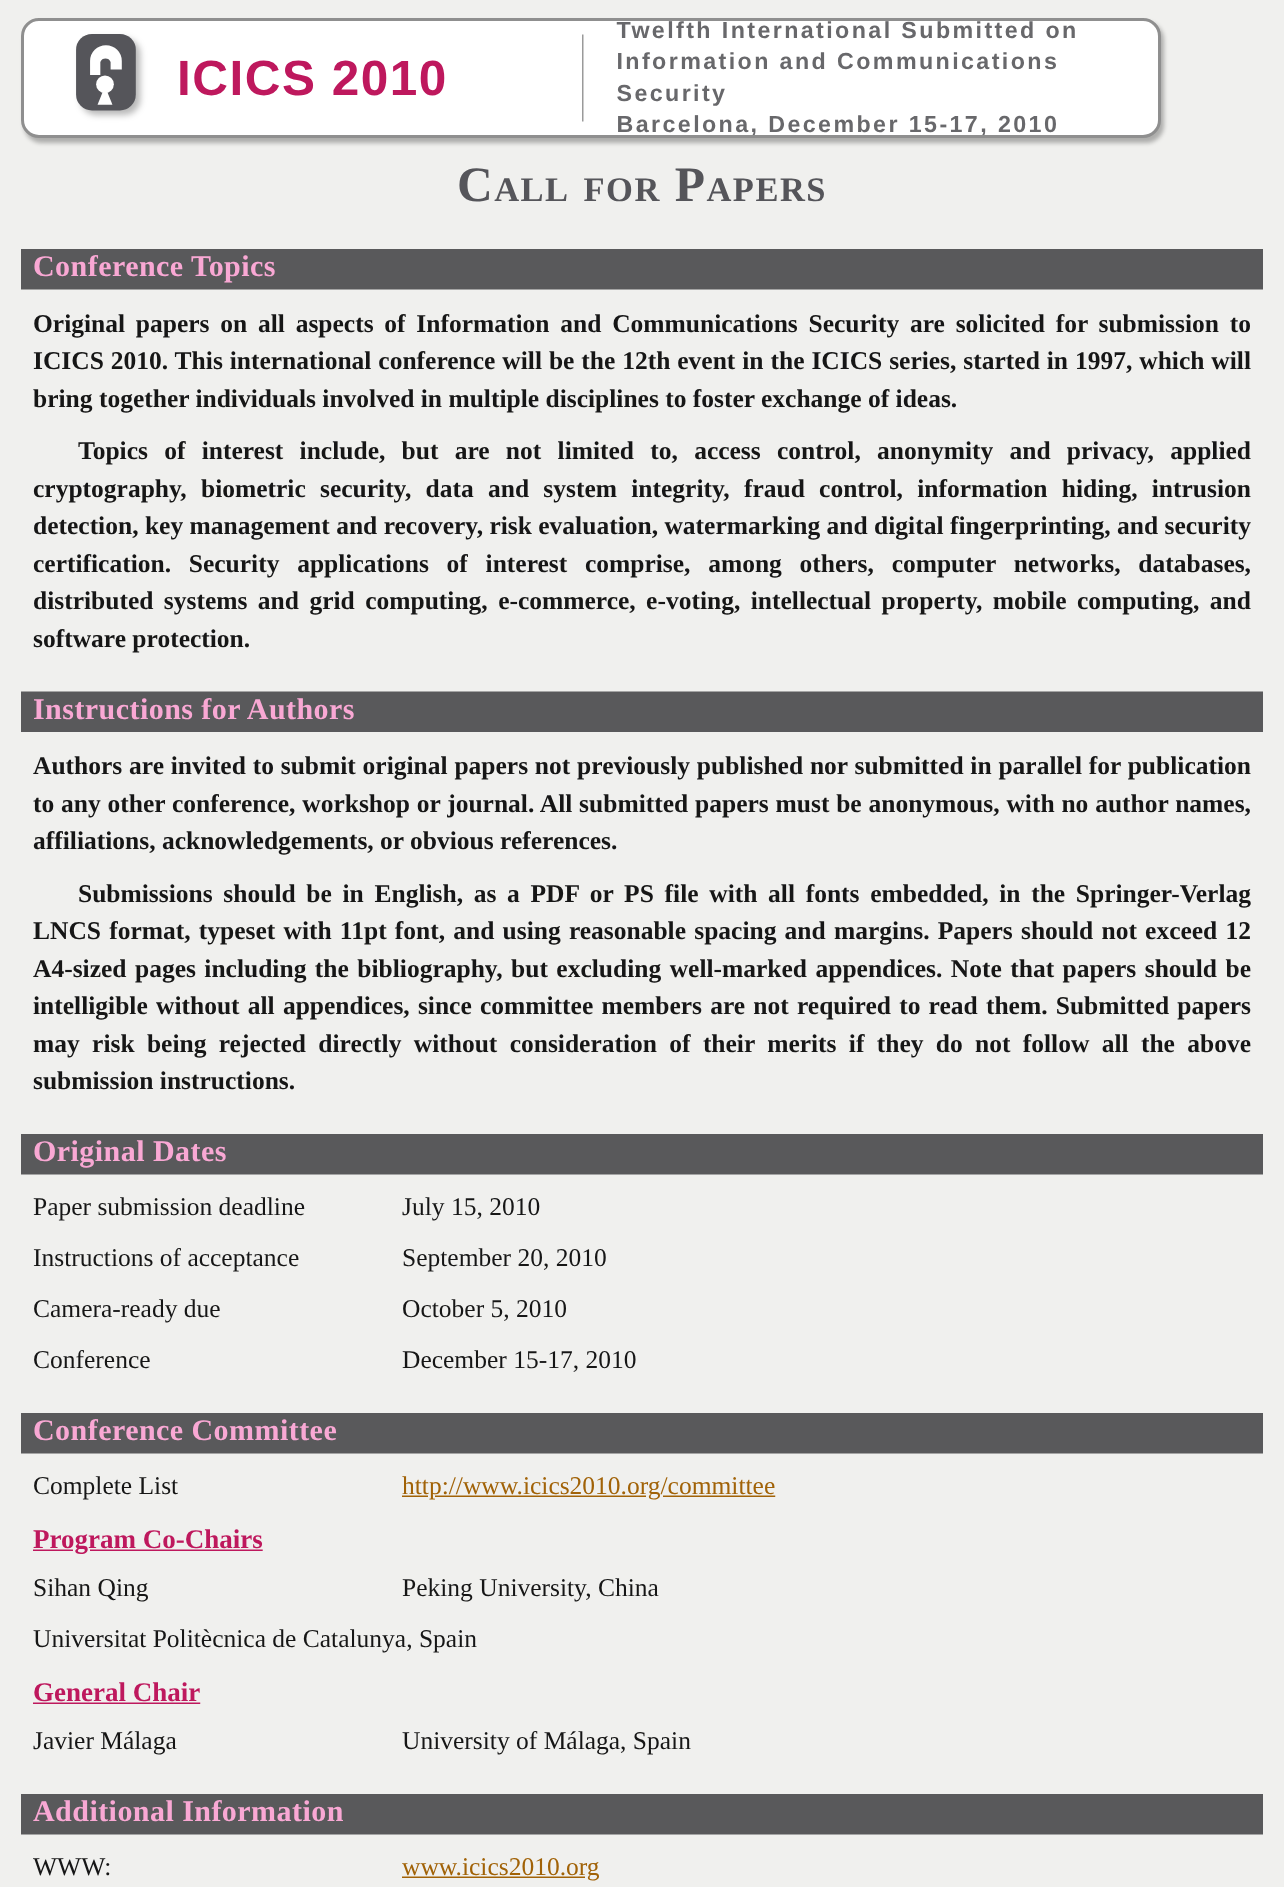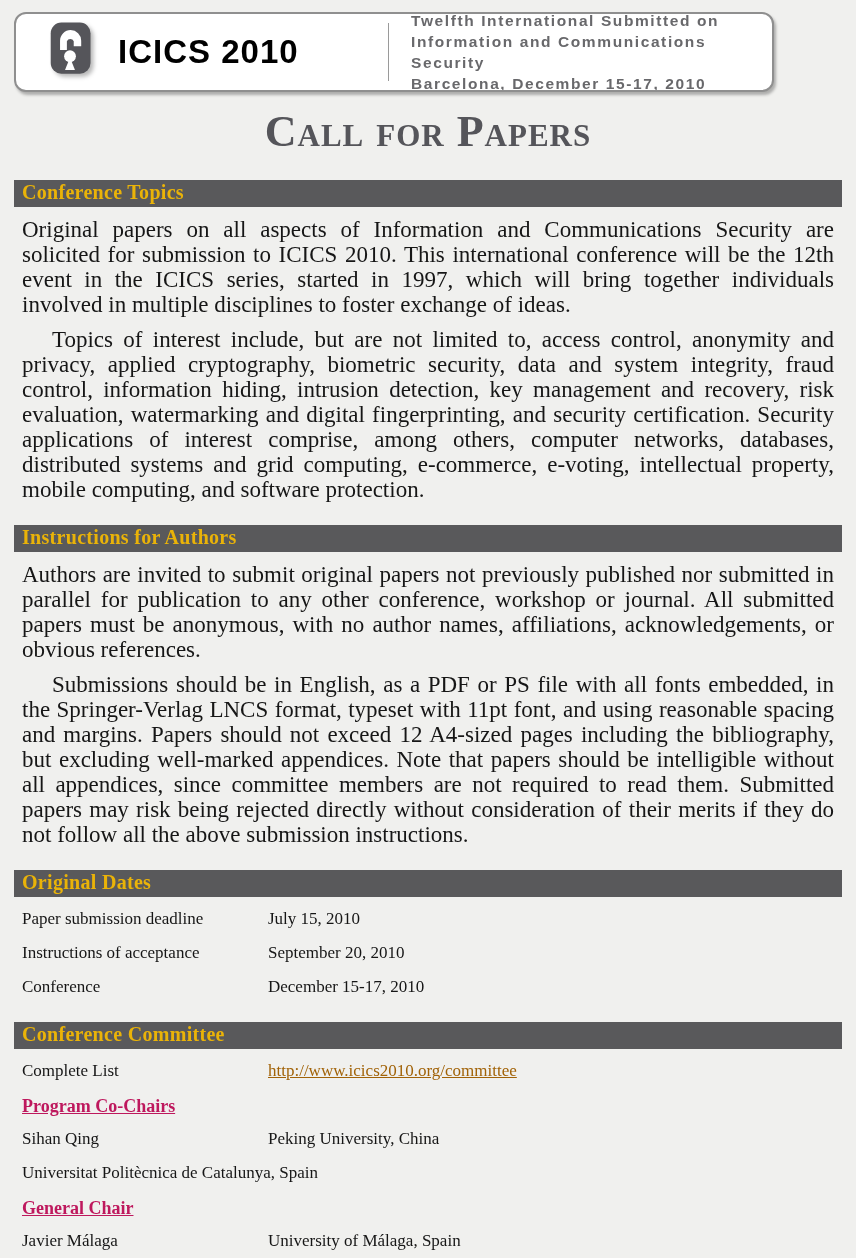--- a/index.html
+++ b/index.html
@@ -32,21 +32,21 @@
     padding-left: 26px;
     width: 372px;
     flex: 0 0 372px;
   }
   .lock-svg { filter: drop-shadow(3px 3px 2px rgba(0,0,0,0.28)); }
   .logo-text {
     font-family: "Liberation Sans", sans-serif;
     font-weight: bold;
     font-size: 33px;
     letter-spacing: 1px;
-    color: #000000;
+    color: #be185d;
   }
   .header-divider {
     width: 1px;
     height: 58px;
     background: #9a9a9a;
     flex: 0 0 1px;
   }
   .conf-title {
     padding-left: 22px;
     font-family: "Liberation Sans", sans-serif;
@@ -56,41 +56,42 @@
     line-height: 21px;
     color: #68686b;
   }
 
   
   .page-title {
     margin-top: 14px;
     text-align: center;
     font-variant: small-caps;
     font-weight: bold;
-    font-size: 44px;
+    font-size: 33px;
     letter-spacing: 1px;
     color: #55555a;
   }
 
   
   .section { margin-top: 23px; }
   .section-bar {
     background: #59595b;
-    color: #eab308;
+    color: #f9a8d4;
     font-weight: bold;
     font-size: 20px;
     padding: 1px 8px 3px 8px;
     letter-spacing: 0.3px;
   }
   .section-body { padding: 0 8px; }
   .section-body p {
     margin-top: 10px;
-    font-size: 23px;
+    font-size: 17px;
     line-height: 25px;
     text-align: justify;
+    font-weight: bold;
   }
   .section-body p.indent { text-indent: 30px; }
 
   
   .row {
     display: flex;
     margin-top: 10px;
     font-size: 17px;
     line-height: 24px;
   }
@@ -157,20 +158,24 @@
     <div class="section-body">
       <div class="row">
         <span class="col-label">Paper submission deadline</span>
         <span class="col-value">July 15, 2010</span>
       </div>
       <div class="row">
         <span class="col-label">Instructions of acceptance</span>
         <span class="col-value">September 20, 2010</span>
       </div>
       <div class="row">
+        <span class="col-label">Camera-ready due</span>
+        <span class="col-value">October 5, 2010</span>
+      </div>
+      <div class="row">
         <span class="col-label">Conference</span>
         <span class="col-value">December 15-17, 2010</span>
       </div>
     </div>
   </div>
 
   <div class="section">
     <div class="section-bar">Conference Committee</div>
     <div class="section-body">
       <div class="row">

